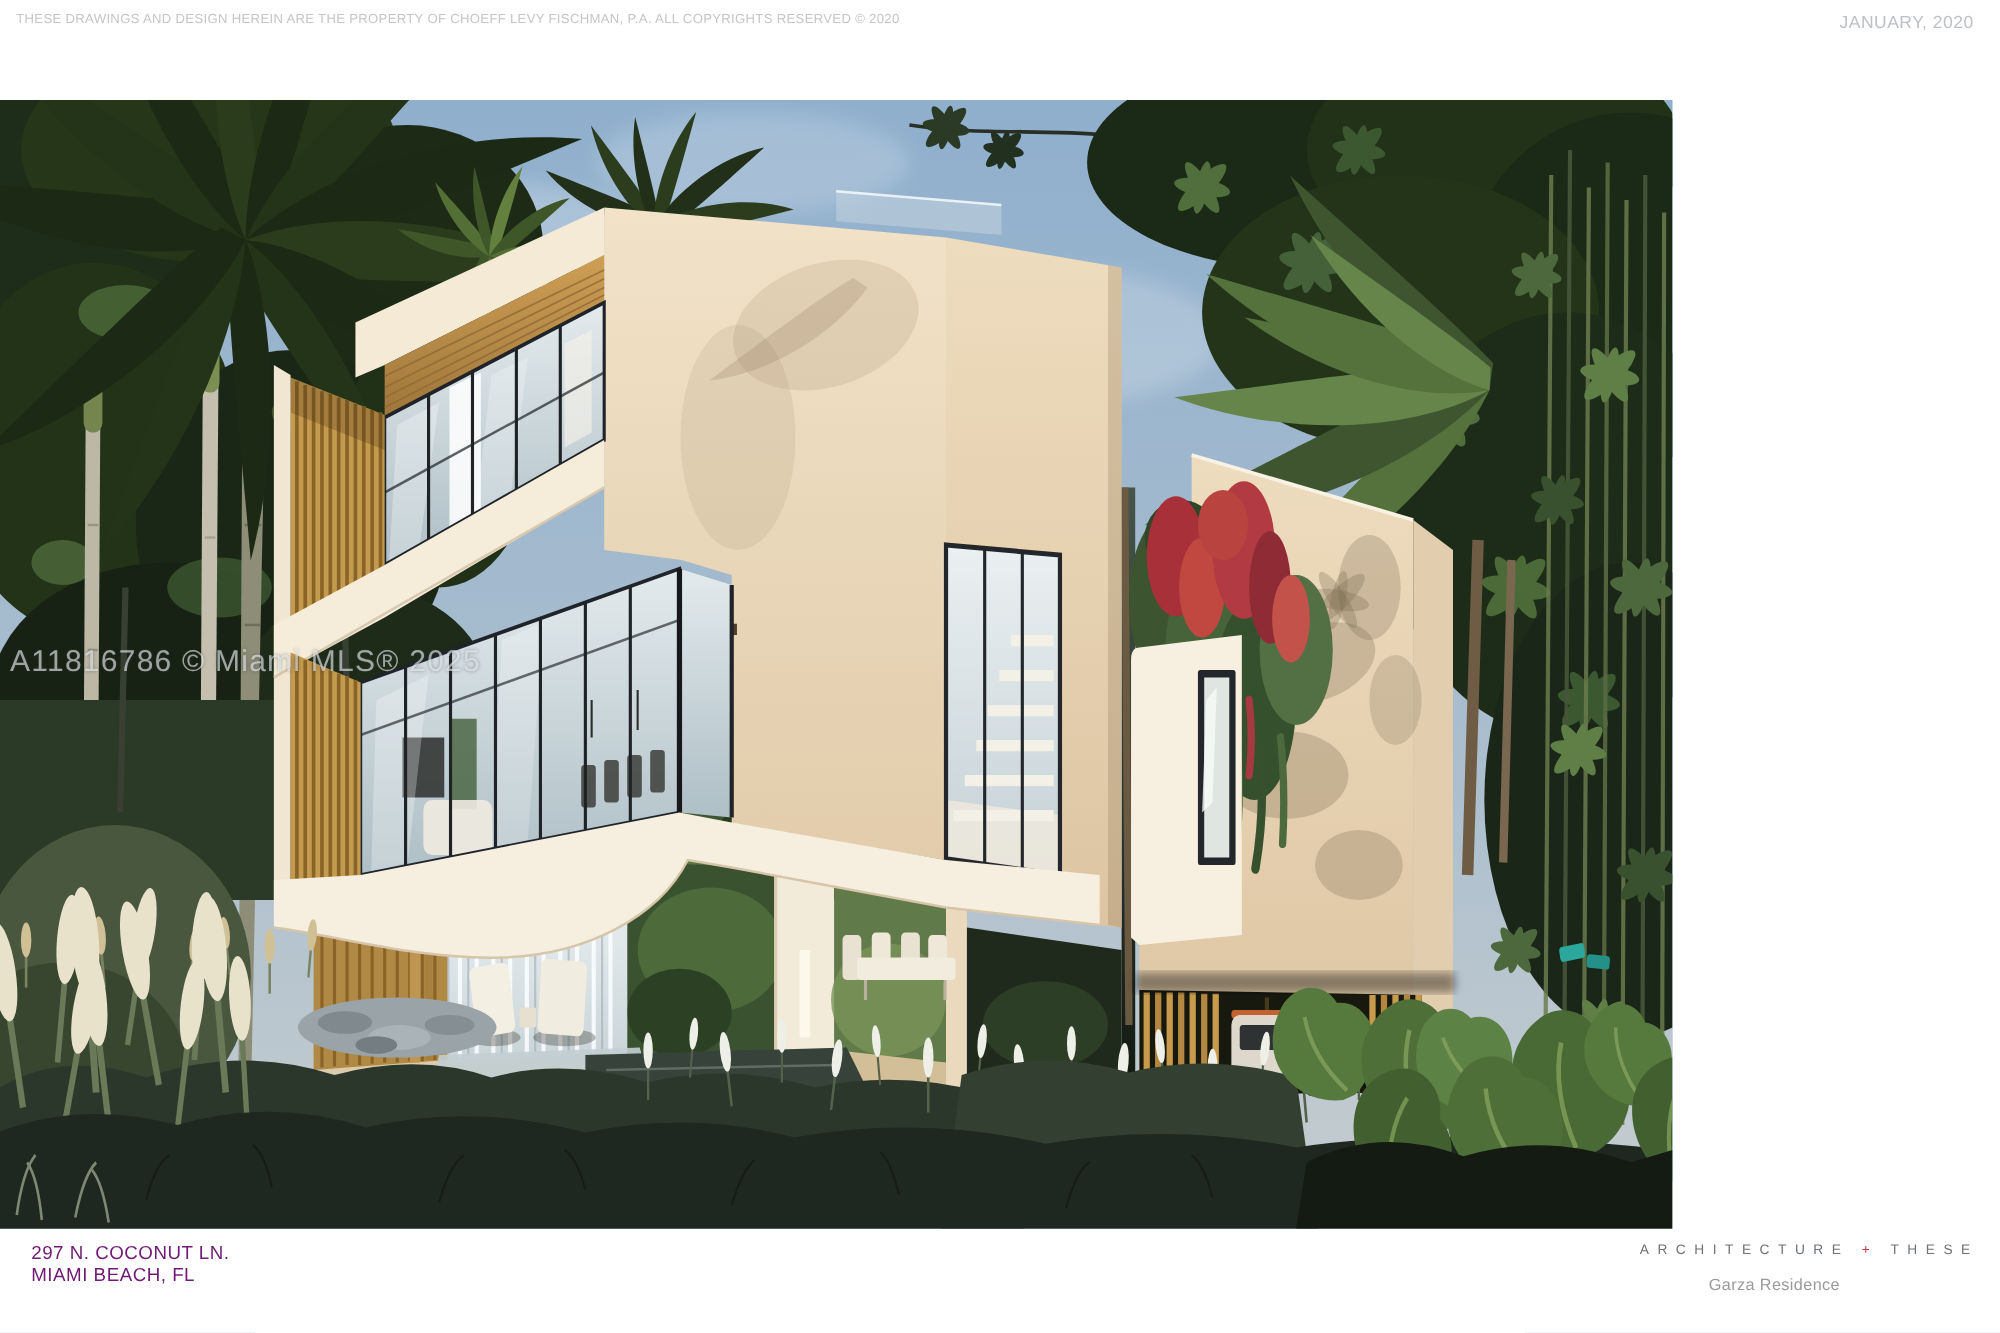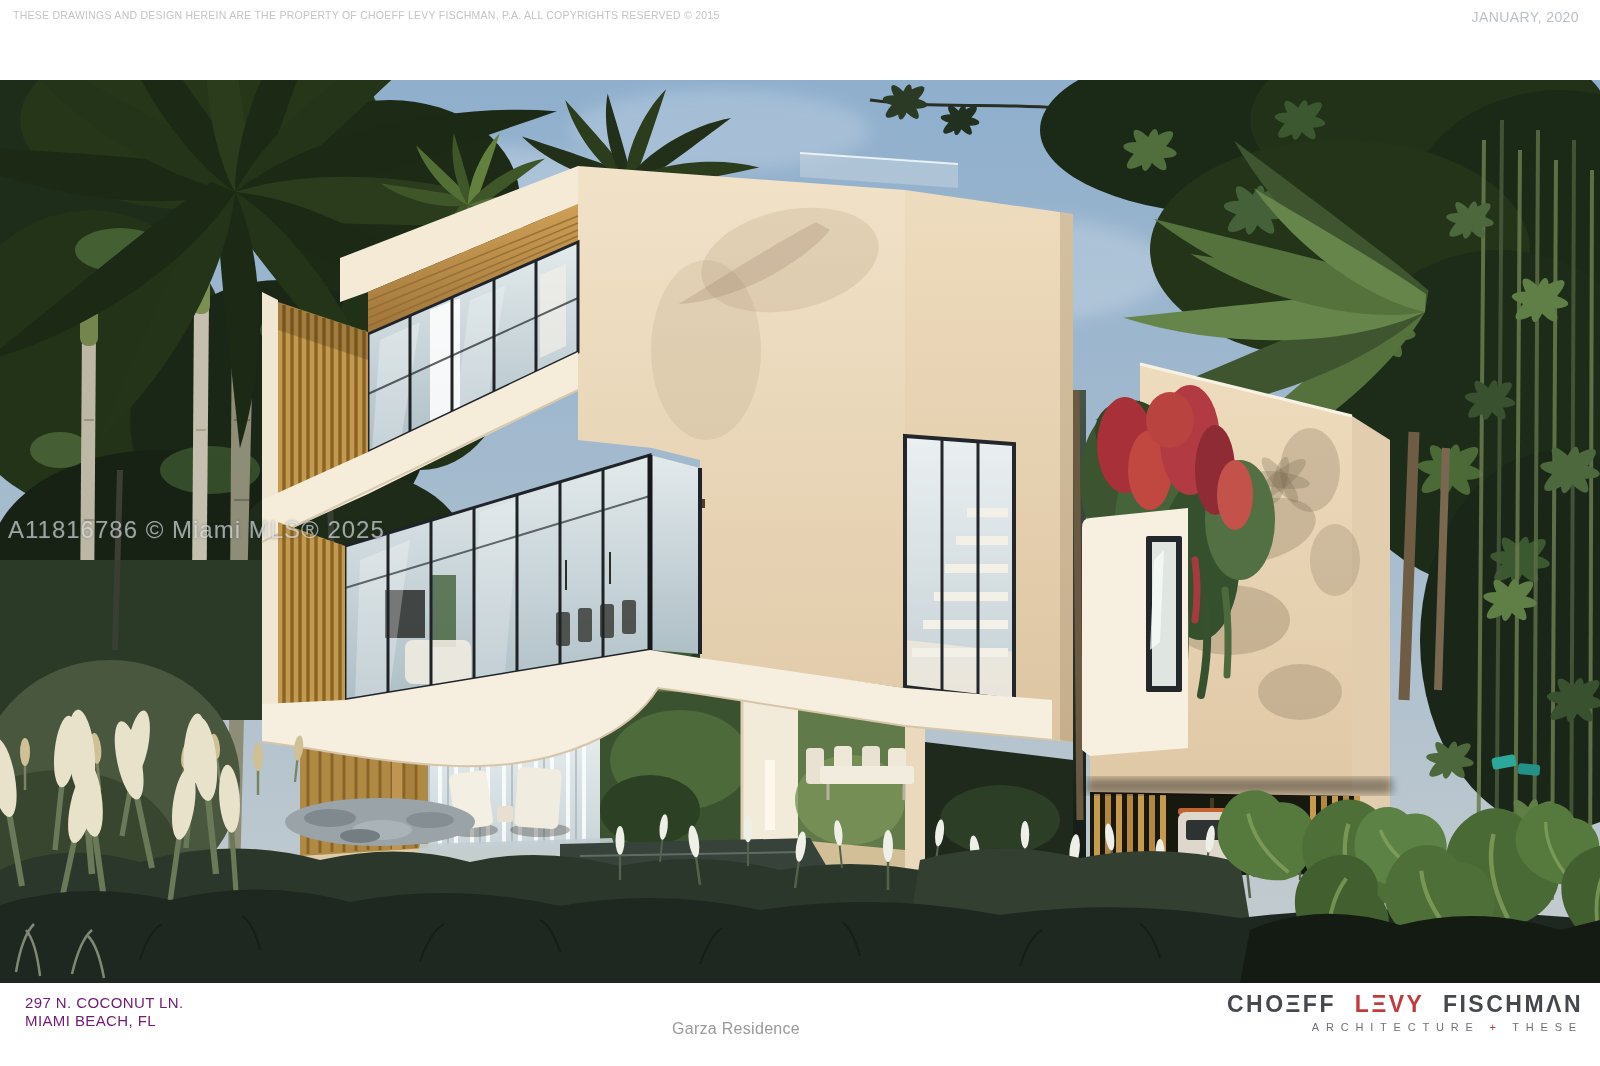--- a/index.html
+++ b/index.html
@@ -2,41 +2,41 @@
 <html><head>
 <meta charset="utf-8">
 <style>
   html,body{margin:0;padding:0;background:#fff;}
   .sheet{position:relative;width:1600px;height:1066px;background:#fff;overflow:hidden;
          font-family:"Liberation Sans", sans-serif;}
   
   .hdr-left{position:absolute;left:13px;top:9px;font-size:10.5px;letter-spacing:.25px;color:#c5c5c5;}
   .hdr-right{position:absolute;right:21px;top:9px;font-size:14px;letter-spacing:.4px;color:#bcc1c6;}
   
-  .render{position:absolute;left:0;top:80px;width:1600px;height:903px;overflow:hidden;background:#9db9d2;}
+  .render{position:absolute;left:0;top:80px;width:1338px;height:903px;overflow:hidden;background:#9db9d2;}
   .render svg{display:block;width:100%;height:100%;}
   .watermark{position:absolute;left:8px;top:436px;font-size:24px;letter-spacing:1px;
              color:rgba(238,242,244,.62);text-shadow:0 0 3px rgba(50,55,60,.45);}
   
   .addr{position:absolute;left:25px;top:994px;font-size:15px;line-height:18px;letter-spacing:.4px;color:#701a75;}
-  .proj-title{position:absolute;left:0;top:1020px;width:1472px;text-align:center;font-size:16px;
+  .proj-title{position:absolute;left:0;top:1020px;width:1472px;text-align:right;font-size:13px;
               letter-spacing:.3px;color:#9a9a9a;}
   .logo{position:absolute;right:17px;top:991px;text-align:right;}
   .logo-line1{font-size:23px;font-weight:bold;letter-spacing:2.5px;color:#45494e;white-space:nowrap;}
   .logo-line1 .lw{margin-left:10px;}
   .logo-line1 .red{color:#c23a3c;}
   .logo-line2{margin-top:3px;font-size:11px;letter-spacing:6.8px;color:#6e7378;white-space:nowrap;}
   .logo-line2 .red{color:#c23a3c;}
 </style>
 </head>
 <body>
 
 <div class="sheet">
 
-  <div class="hdr-left">THESE DRAWINGS AND DESIGN HEREIN ARE THE PROPERTY OF CHOEFF LEVY FISCHMAN, P.A. ALL COPYRIGHTS RESERVED © 2015</div>
+  <div class="hdr-left">THESE DRAWINGS AND DESIGN HEREIN ARE THE PROPERTY OF CHOEFF LEVY FISCHMAN, P.A. ALL COPYRIGHTS RESERVED © 2020</div>
   <div class="hdr-right">JANUARY, 2020</div>
 
   <div class="render">
   <svg viewBox="0 80 1600 903" preserveAspectRatio="none">
     <defs>
       <linearGradient id="skyG" x1="0" y1="0" x2="0" y2="1">
         <stop offset="0" stop-color="#8fafcd"></stop>
             <stop offset=".55" stop-color="#a9bdce"></stop>
             <stop offset="1" stop-color="#c6cdcf"></stop>
       </linearGradient>
@@ -609,25 +609,20 @@
   </div>
 
   <div class="addr">
     <div>297 N. COCONUT LN.</div>
     <div>MIAMI BEACH, FL</div>
   </div>
 
   <div class="proj-title">Garza Residence</div>
 
   <div class="logo">
-    <div class="logo-line1">
-      <span>CHOΞFF</span>
-      <span class="lw red">LΞVY</span>
-      <span class="lw">FISCHMΛN</span>
-    </div>
     <div class="logo-line2">
       <span>ARCHITECTURE</span>
       <span class="red">+</span>
       <span>THESE</span>
     </div>
   </div>
 
 </div>
 
 </body></html>

